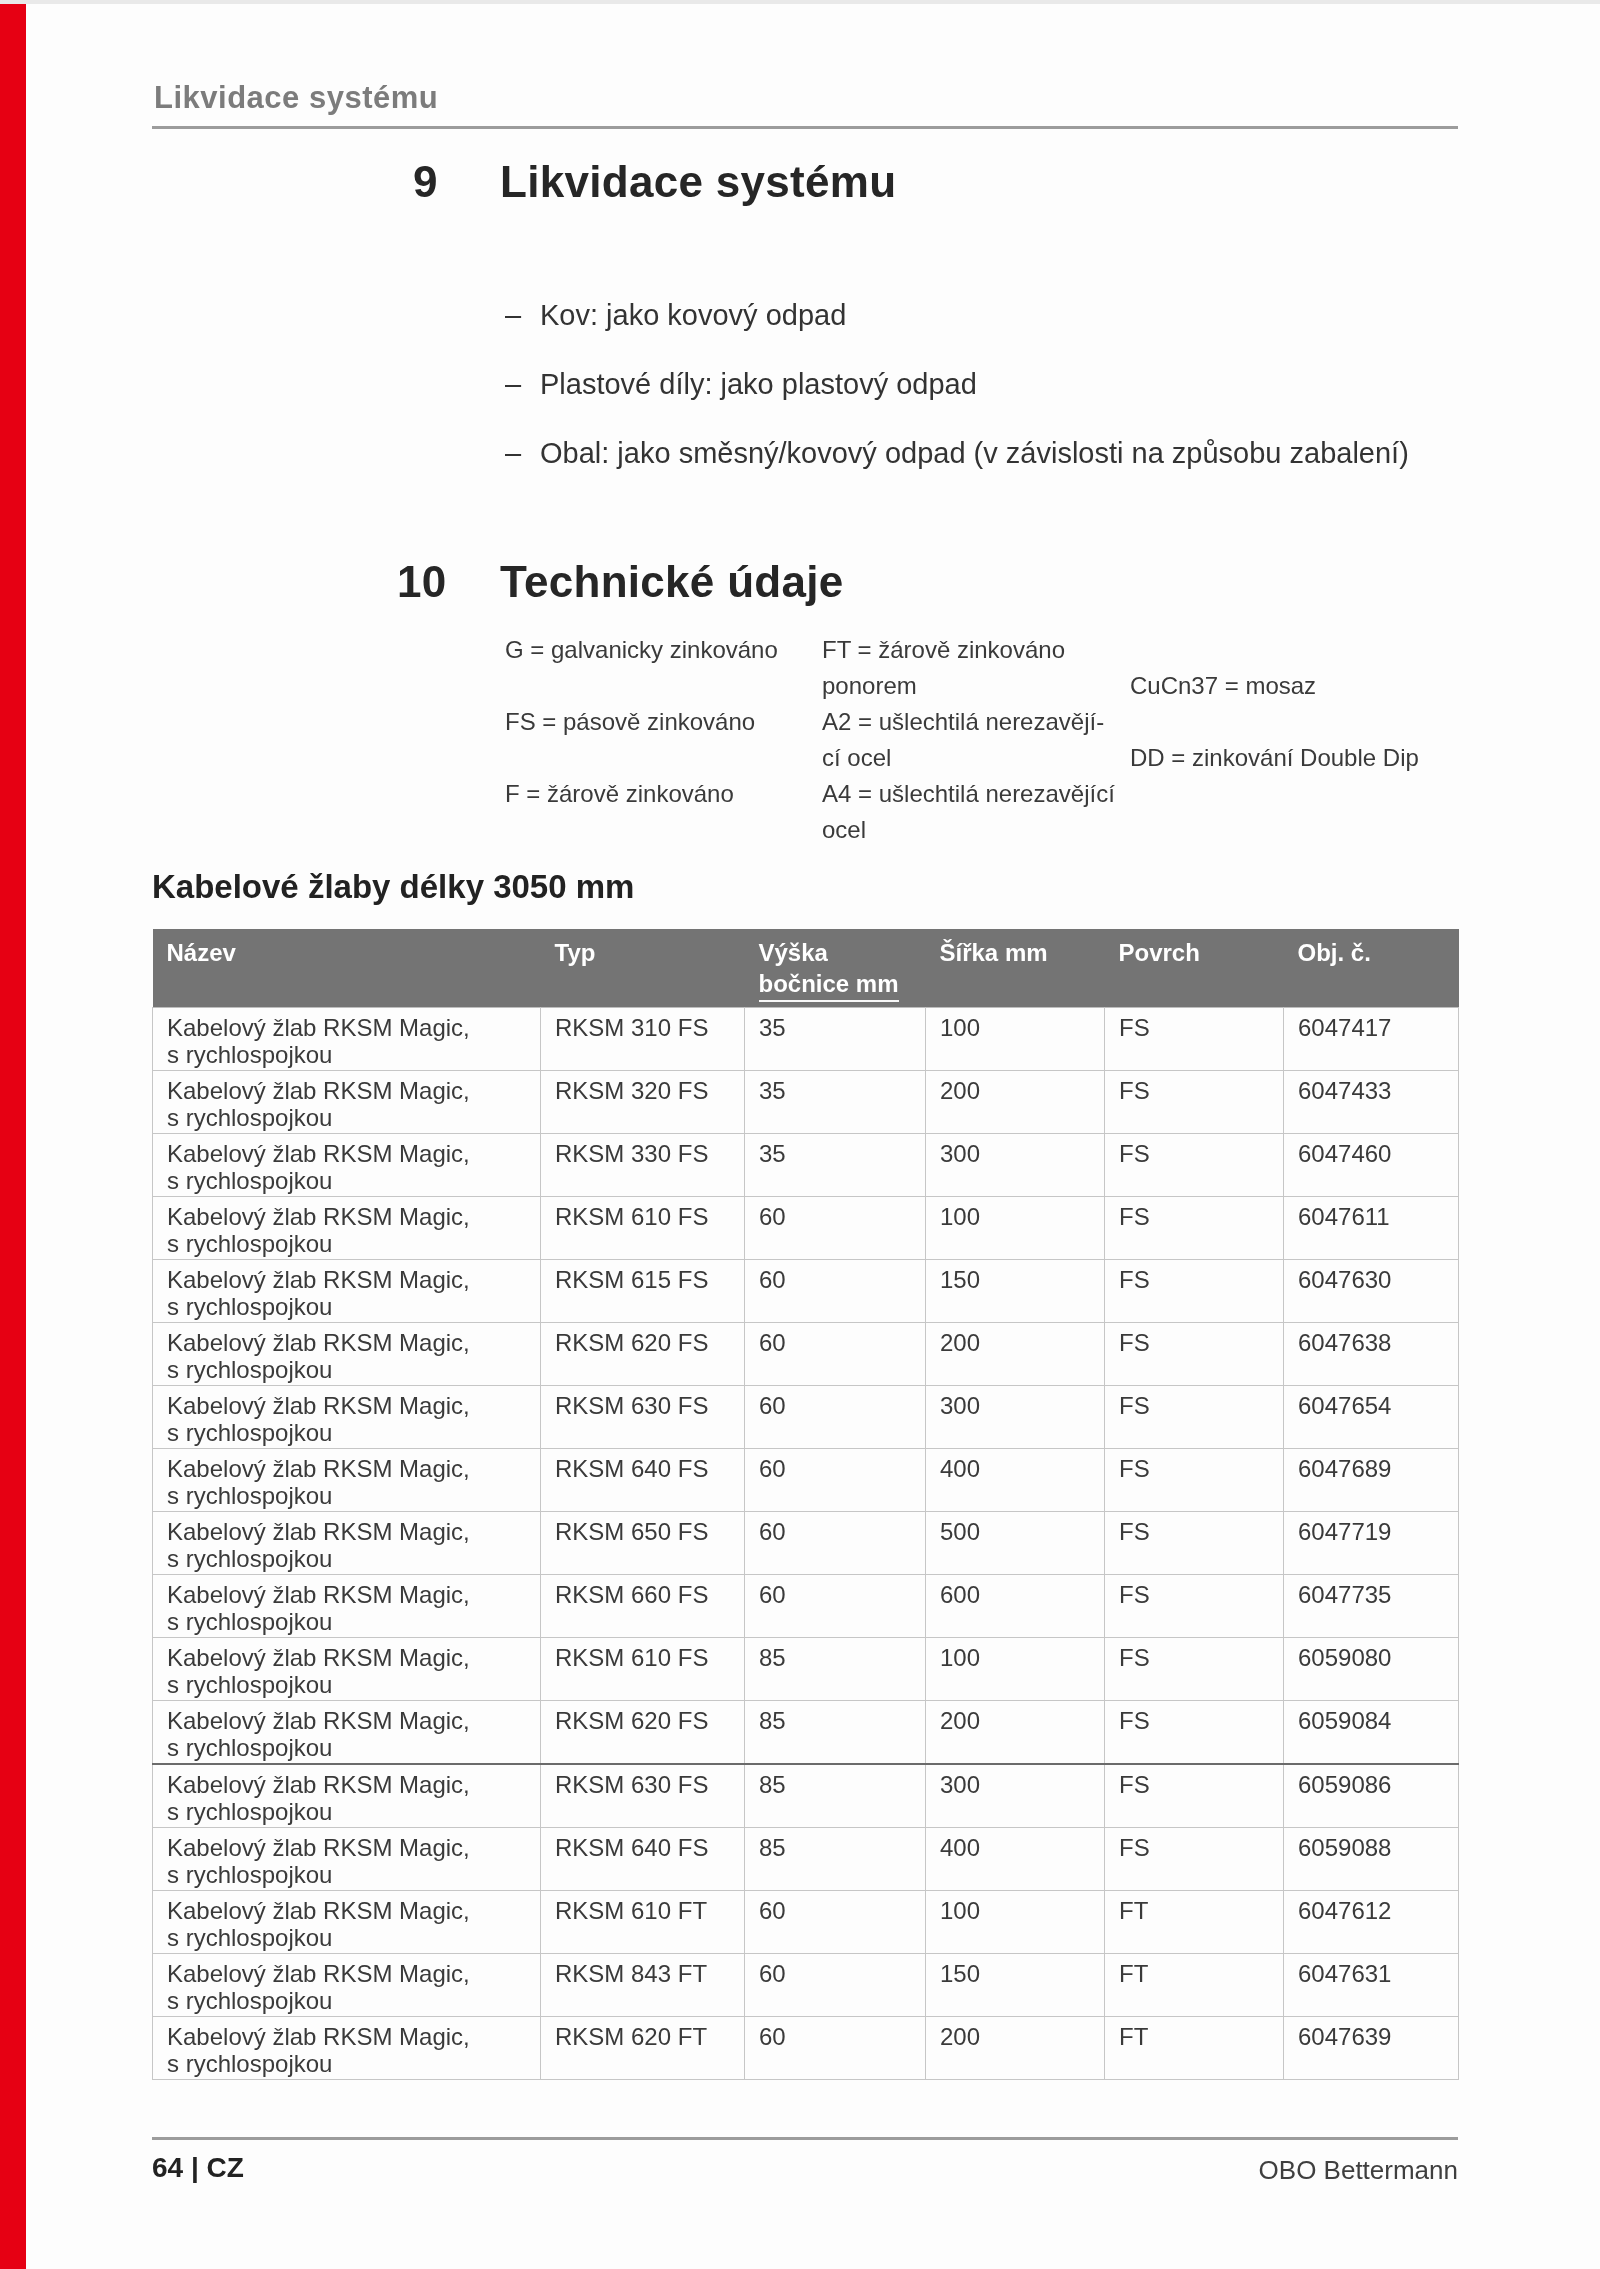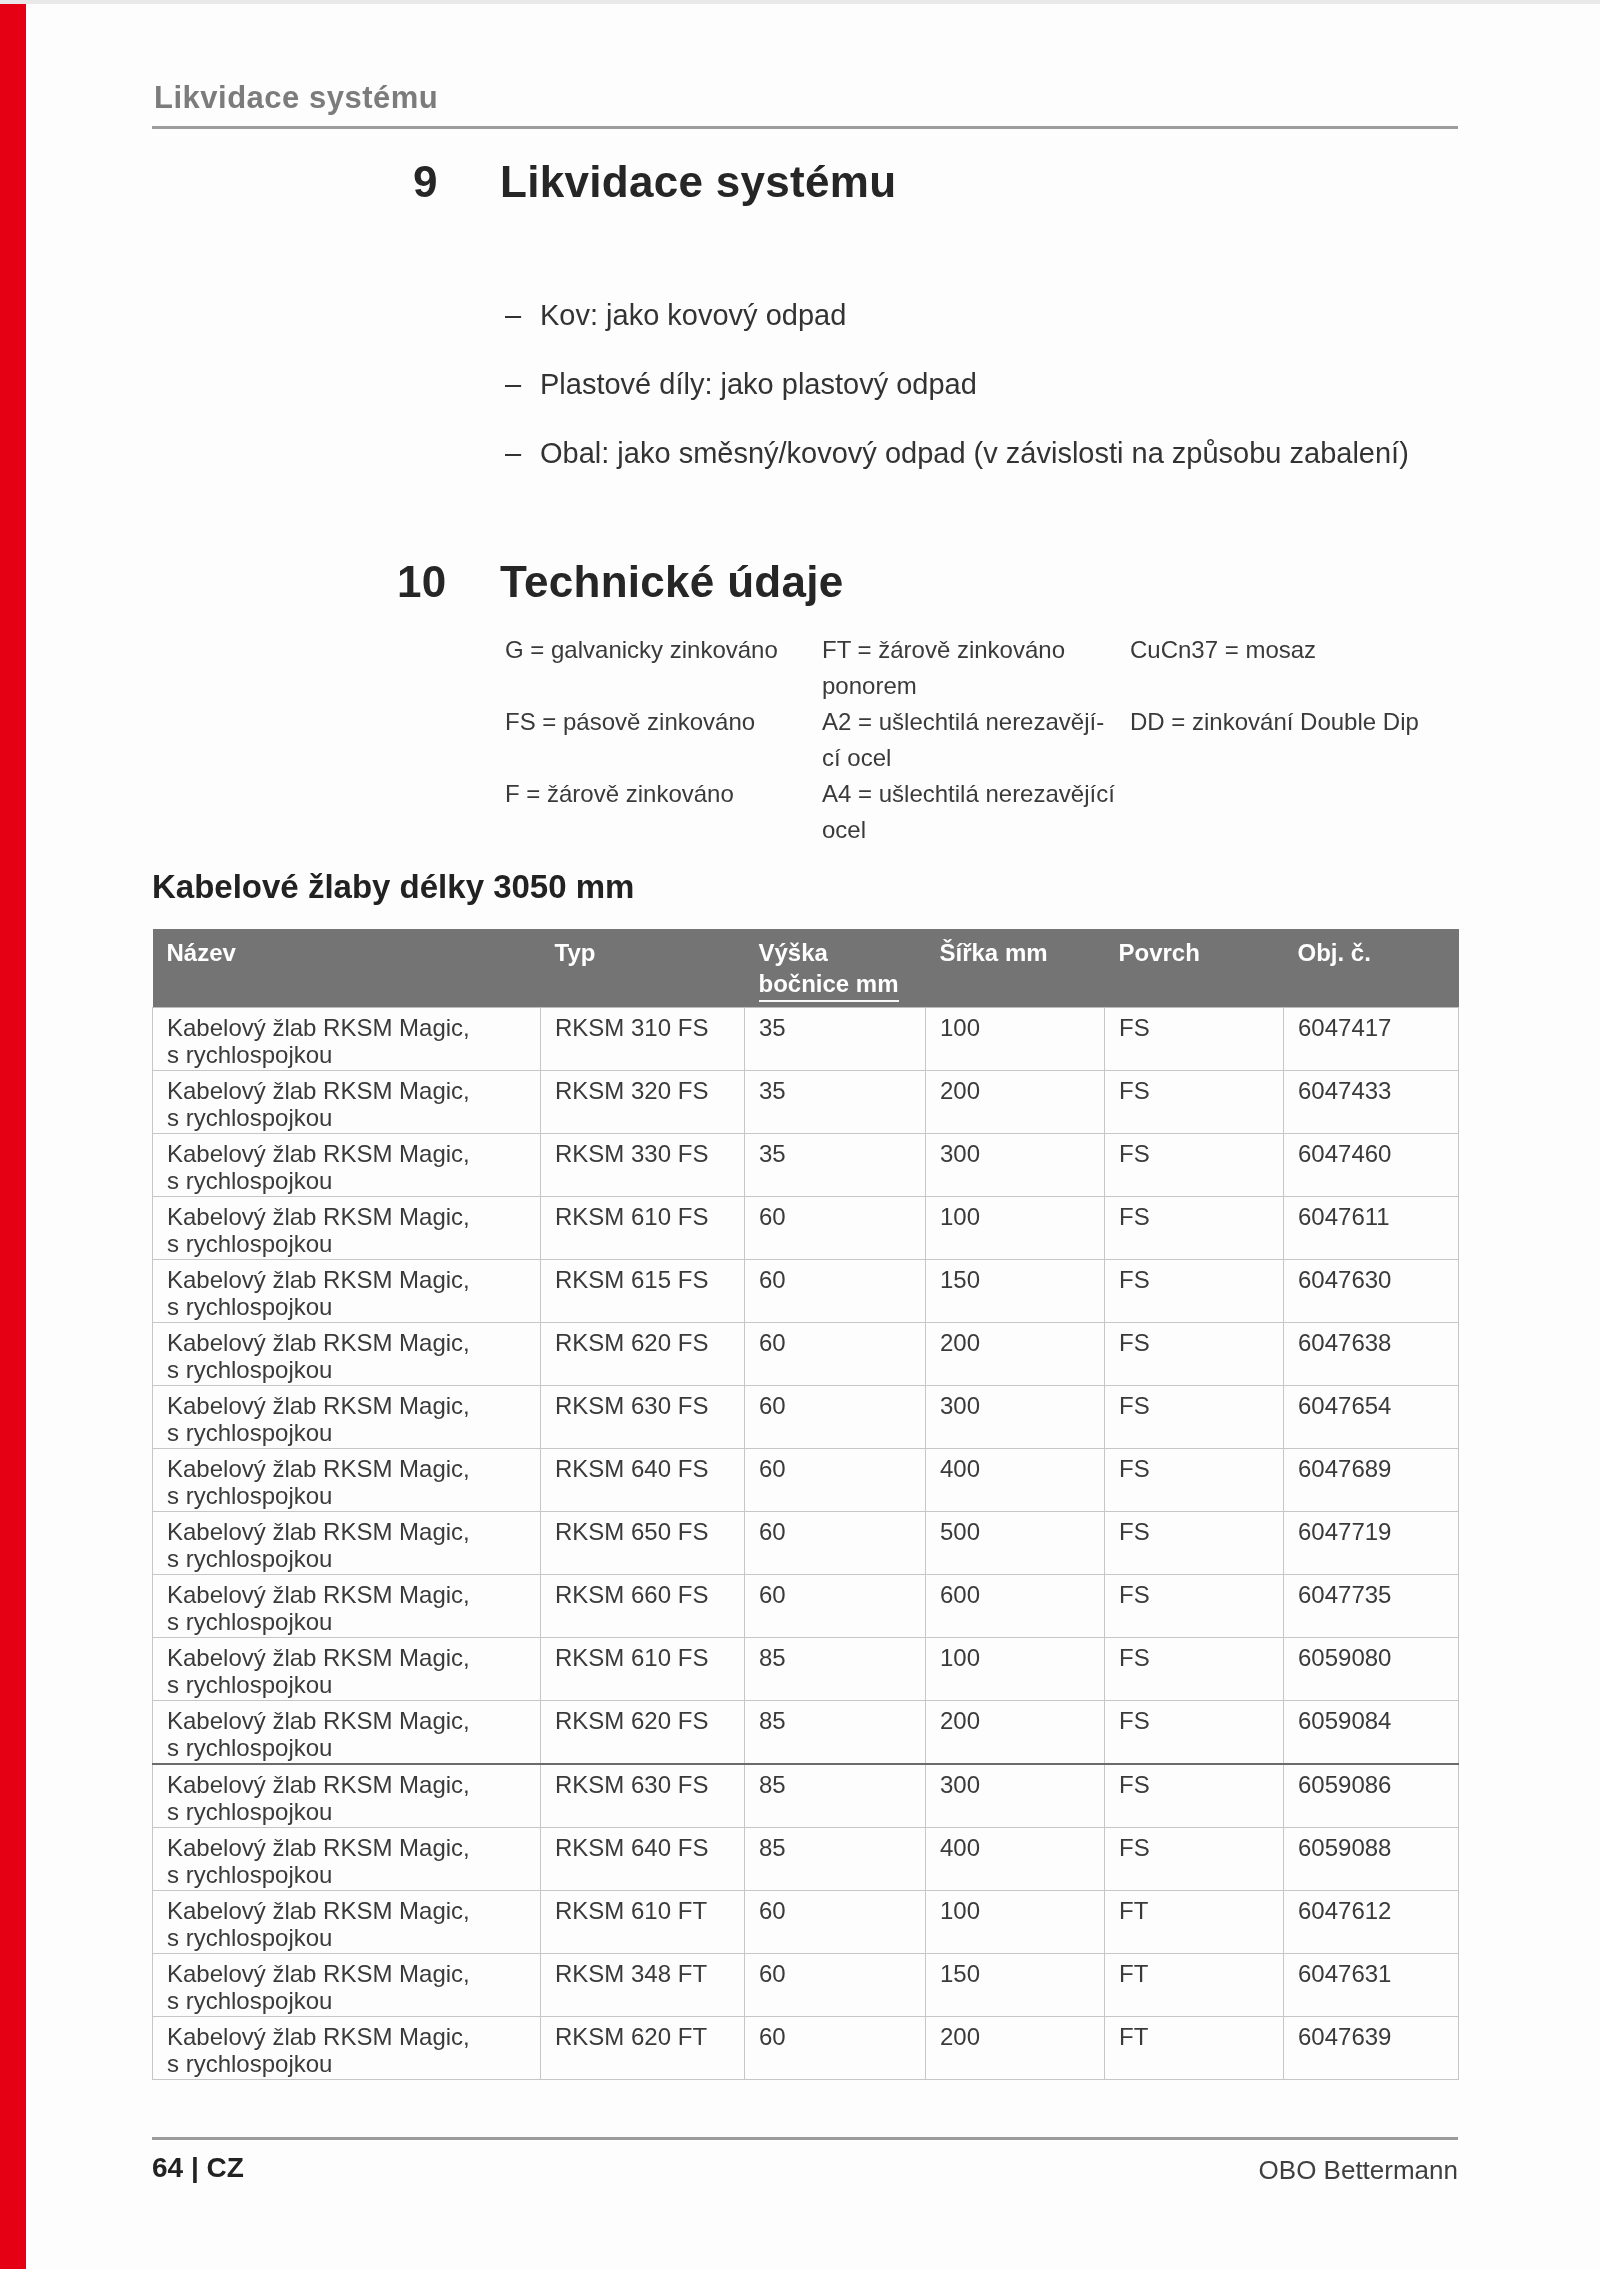--- a/index.html
+++ b/index.html
@@ -24,21 +24,21 @@
   .rule-footer{top:2133px;}
   .sec-num,.sec-title{position:absolute;font-weight:bold;font-size:44px;color:#262626;letter-spacing:.3px;}
   .sec9-num{left:413px;top:153px;}
   .sec9-title{left:500px;top:153px;}
   .sec10-num{left:397px;top:553px;}
   .sec10-title{left:500px;top:553px;}
   .intro{position:absolute;left:500px;top:228px;font-size:29px;color:#333;}
   .bullets{position:absolute;left:505px;top:293px;width:980px;}
   .bullet-item{display:flex;align-items:flex-start;margin-bottom:33px;font-size:29px;color:#333;line-height:36px;}
   .bullet-dash{width:35px;flex:0 0 35px;}
-  .legend{position:absolute;left:505px;top:628px;display:flex;font-size:24px;color:#3a3a3a;}
+  .legend{position:absolute;left:505px;top:628px;display:flex;font-size:24px;color:#3a3a3a;align-items:center;}
   .legend-col{line-height:36px;}
   .legend-col:nth-child(1){width:317px;}
   .legend-col:nth-child(2){width:308px;}
   .legend-col:nth-child(3){width:330px;}
   .legend-entry{min-height:72px;}
   .table-title{position:absolute;left:152px;top:864px;font-size:33px;font-weight:bold;color:#222;}
   .table-wrap{position:absolute;left:152px;top:925px;width:1306px;}
   table.products{border-collapse:collapse;table-layout:fixed;width:1306px;font-size:24px;color:#3a3a3a;}
   table.products th{
     background:var(--table_header_bg);color:#ffffff;font-weight:bold;text-align:left;
@@ -317,21 +317,21 @@
             <td>60</td>
             <td>100</td>
             <td>FT</td>
             <td>6047612</td>
           </tr>
           <tr>
             <td class="name-cell">
               <div>Kabelový žlab RKSM Magic,</div>
               <div>s rychlospojkou</div>
             </td>
-            <td>RKSM 348 FT</td>
+            <td>RKSM 843 FT</td>
             <td>60</td>
             <td>150</td>
             <td>FT</td>
             <td>6047631</td>
           </tr>
           <tr>
             <td class="name-cell">
               <div>Kabelový žlab RKSM Magic,</div>
               <div>s rychlospojkou</div>
             </td>

